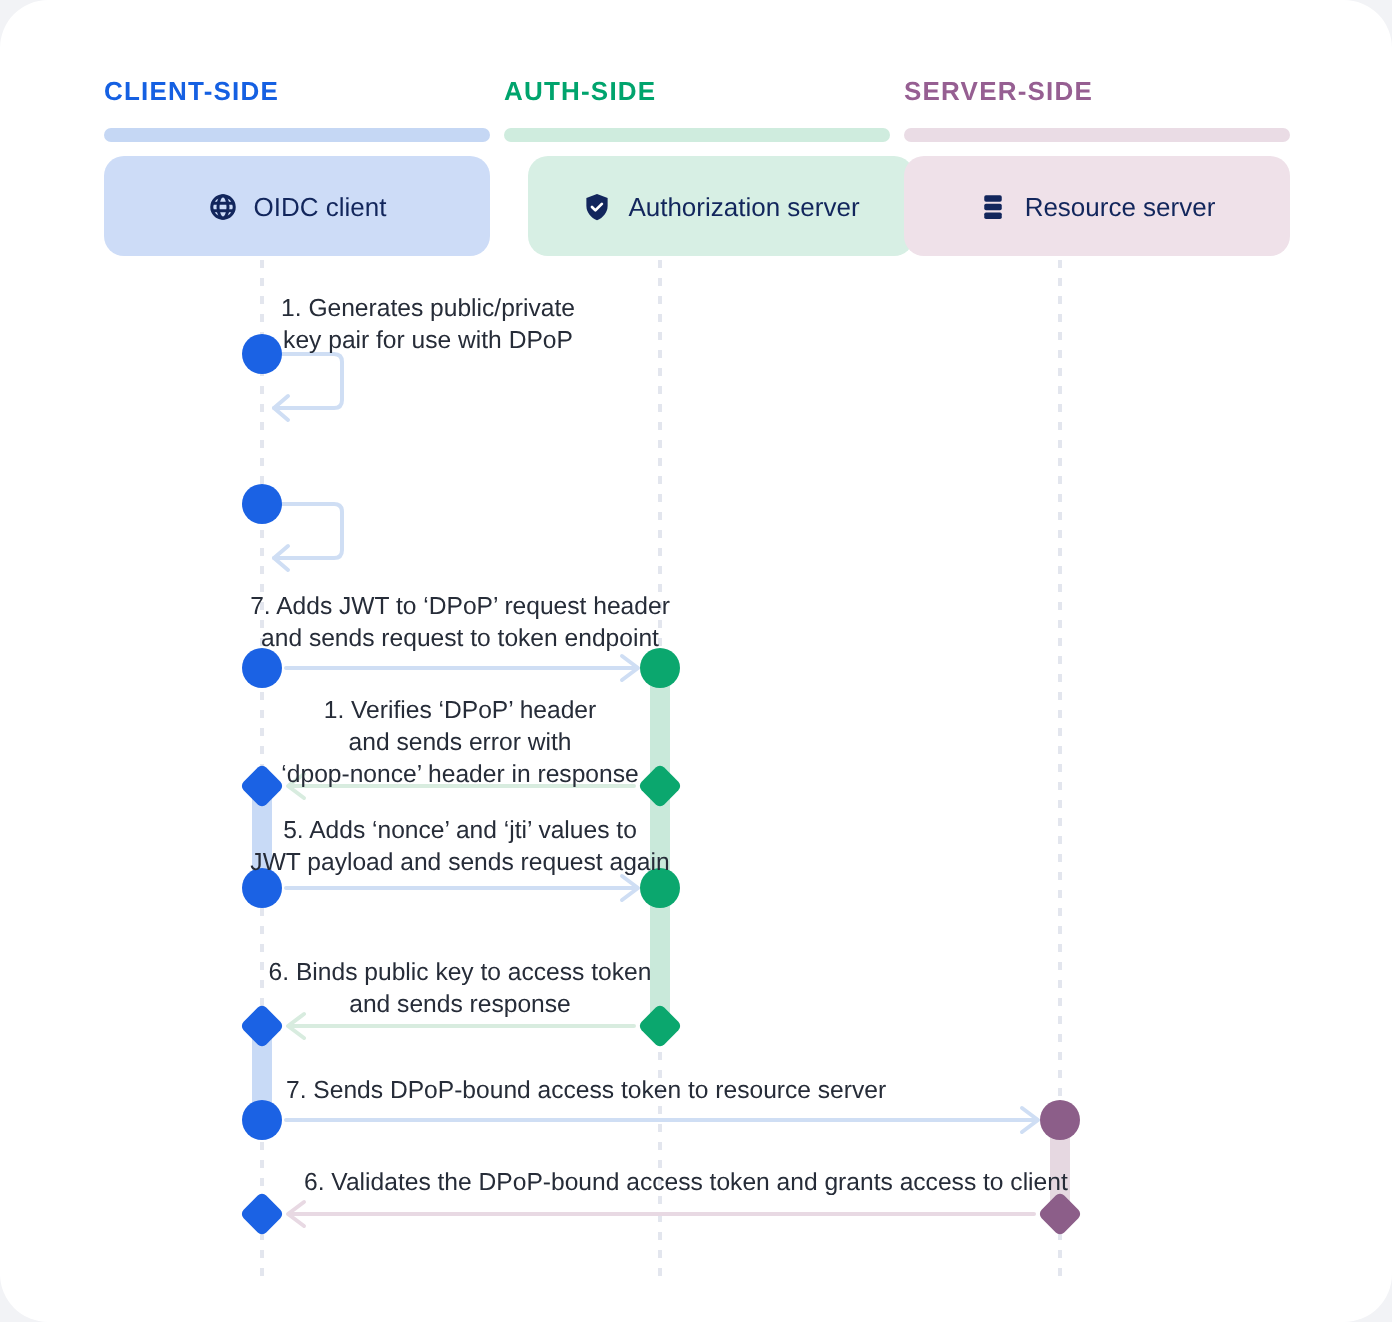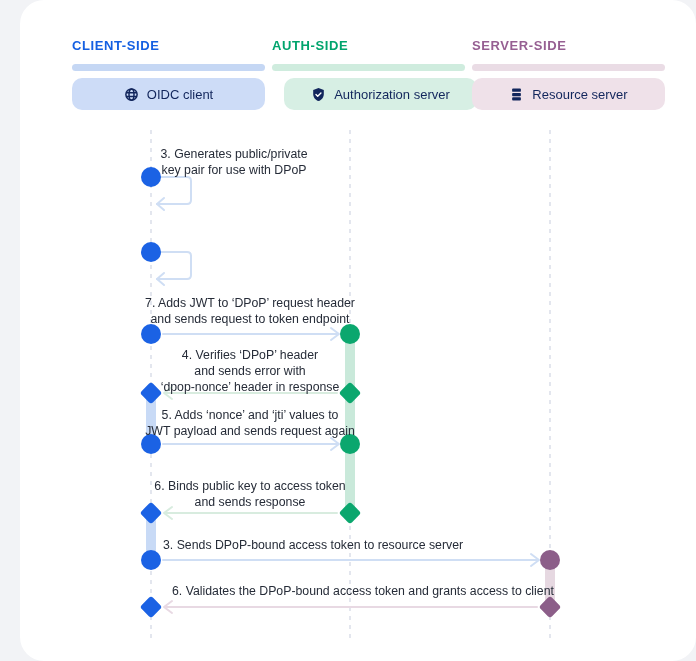--- a/index.html
+++ b/index.html
@@ -1,30 +1,30 @@
 <!DOCTYPE html>
 <html style="--page-bg: #f2f3f6; --card-bg: #ffffff; --ink: #12265c; --step-text: #262c38; --lifeline: #e3e6ee; --client-accent: #1560e2; --client-node: #1b62e4; --client-box: #cddcf7; --client-bar: #c5d7f4; --client-arrow: #cfdef4; --client-activation: #c8daf6; --auth-accent: #00a46d; --auth-node: #0ba76e; --auth-box: #d7efe4; --auth-bar: #cfecde; --auth-arrow: #d8ecdf; --auth-activation: #c9e9da; --server-accent: #965f92; --server-node: #8c5e89; --server-box: #efe1e9; --server-bar: #eadce5; --server-arrow: #e8d9e3; --server-activation: #e6d8e1;"><head>
 <meta charset="utf-8">
 <style>
   html,body{margin:0;padding:0;background:var(--page-bg,#f2f3f6);}
   #app{position:relative;width:696px;height:661px;font-family:"Liberation Sans",sans-serif;}
-  .card{position:absolute;inset:0;background:var(--card-bg,#fff);border-radius:24px;overflow:hidden;margin-left:20px;}
+  .card{position:absolute;inset:0;background:var(--card-bg,#fff);border-radius:24px;overflow:hidden;}
 
   
   .col-label{position:absolute;top:38px;font-size:13px;font-weight:bold;letter-spacing:.6px;}
   .l-client{left:52px;color:var(--client-accent);}
   .l-auth{left:252px;color:var(--auth-accent);}
   .l-server{left:452px;color:var(--server-accent);}
 
   .col-bar{position:absolute;top:64px;width:193px;height:7px;border-radius:4px;}
   .b-client{left:52px;background:var(--client-bar);}
   .b-auth{left:252px;background:var(--auth-bar);}
   .b-server{left:452px;background:var(--server-bar);}
 
-  .actor-box{position:absolute;top:78px;width:193px;height:32px;border-radius:10px;
+  .actor-box{position:absolute;top:78px;width:193px;height:50px;border-radius:10px;
     display:flex;align-items:center;justify-content:center;gap:8px;
     color:var(--ink);font-size:13px;font-weight:500;}
   .a-client{left:52px;background:var(--client-box);}
   .a-auth{left:264px;background:var(--auth-box);}
   .a-server{left:452px;background:var(--server-box);}
   .actor-box .icon{display:flex;width:15px;height:15px;}
   .actor-box svg{width:15px;height:15px;}
 
   
   .lifeline{position:absolute;top:130px;height:512px;width:2px;
@@ -164,28 +164,28 @@
     <div class="node diamond n-green" style="left:322px;top:385px;"></div>
     <div class="node circle n-blue" style="left:121px;top:434px;"></div>
     <div class="node circle n-green" style="left:320px;top:434px;"></div>
     <div class="node diamond n-blue" style="left:123px;top:505px;"></div>
     <div class="node diamond n-green" style="left:322px;top:505px;"></div>
     <div class="node circle n-blue" style="left:121px;top:550px;"></div>
     <div class="node circle n-purple" style="left:520px;top:550px;"></div>
     <div class="node diamond n-blue" style="left:123px;top:599px;"></div>
     <div class="node diamond n-purple" style="left:522px;top:599px;"></div>
 
-    <div class="step-text centered st-1">3. Generates public/private
+    <div class="step-text centered st-1">1. Generates public/private
 key pair for use with DPoP</div>
     <div class="step-text centered st-3">7. Adds JWT to ‘DPoP’ request header
 and sends request to token endpoint</div>
-    <div class="step-text centered st-4">4. Verifies ‘DPoP’ header
+    <div class="step-text centered st-4">1. Verifies ‘DPoP’ header
 and sends error with
 ‘dpop-nonce’ header in response</div>
     <div class="step-text centered st-5">5. Adds ‘nonce’ and ‘jti’ values to
 JWT payload and sends request again</div>
     <div class="step-text centered st-6">6. Binds public key to access token
 and sends response</div>
-    <div class="step-text st-7">3. Sends DPoP-bound access token to resource server</div>
+    <div class="step-text st-7">7. Sends DPoP-bound access token to resource server</div>
     <div class="step-text st-8">6. Validates the DPoP-bound access token and grants access to client</div>
 
   </div>
 </div>
 
 </body></html>

